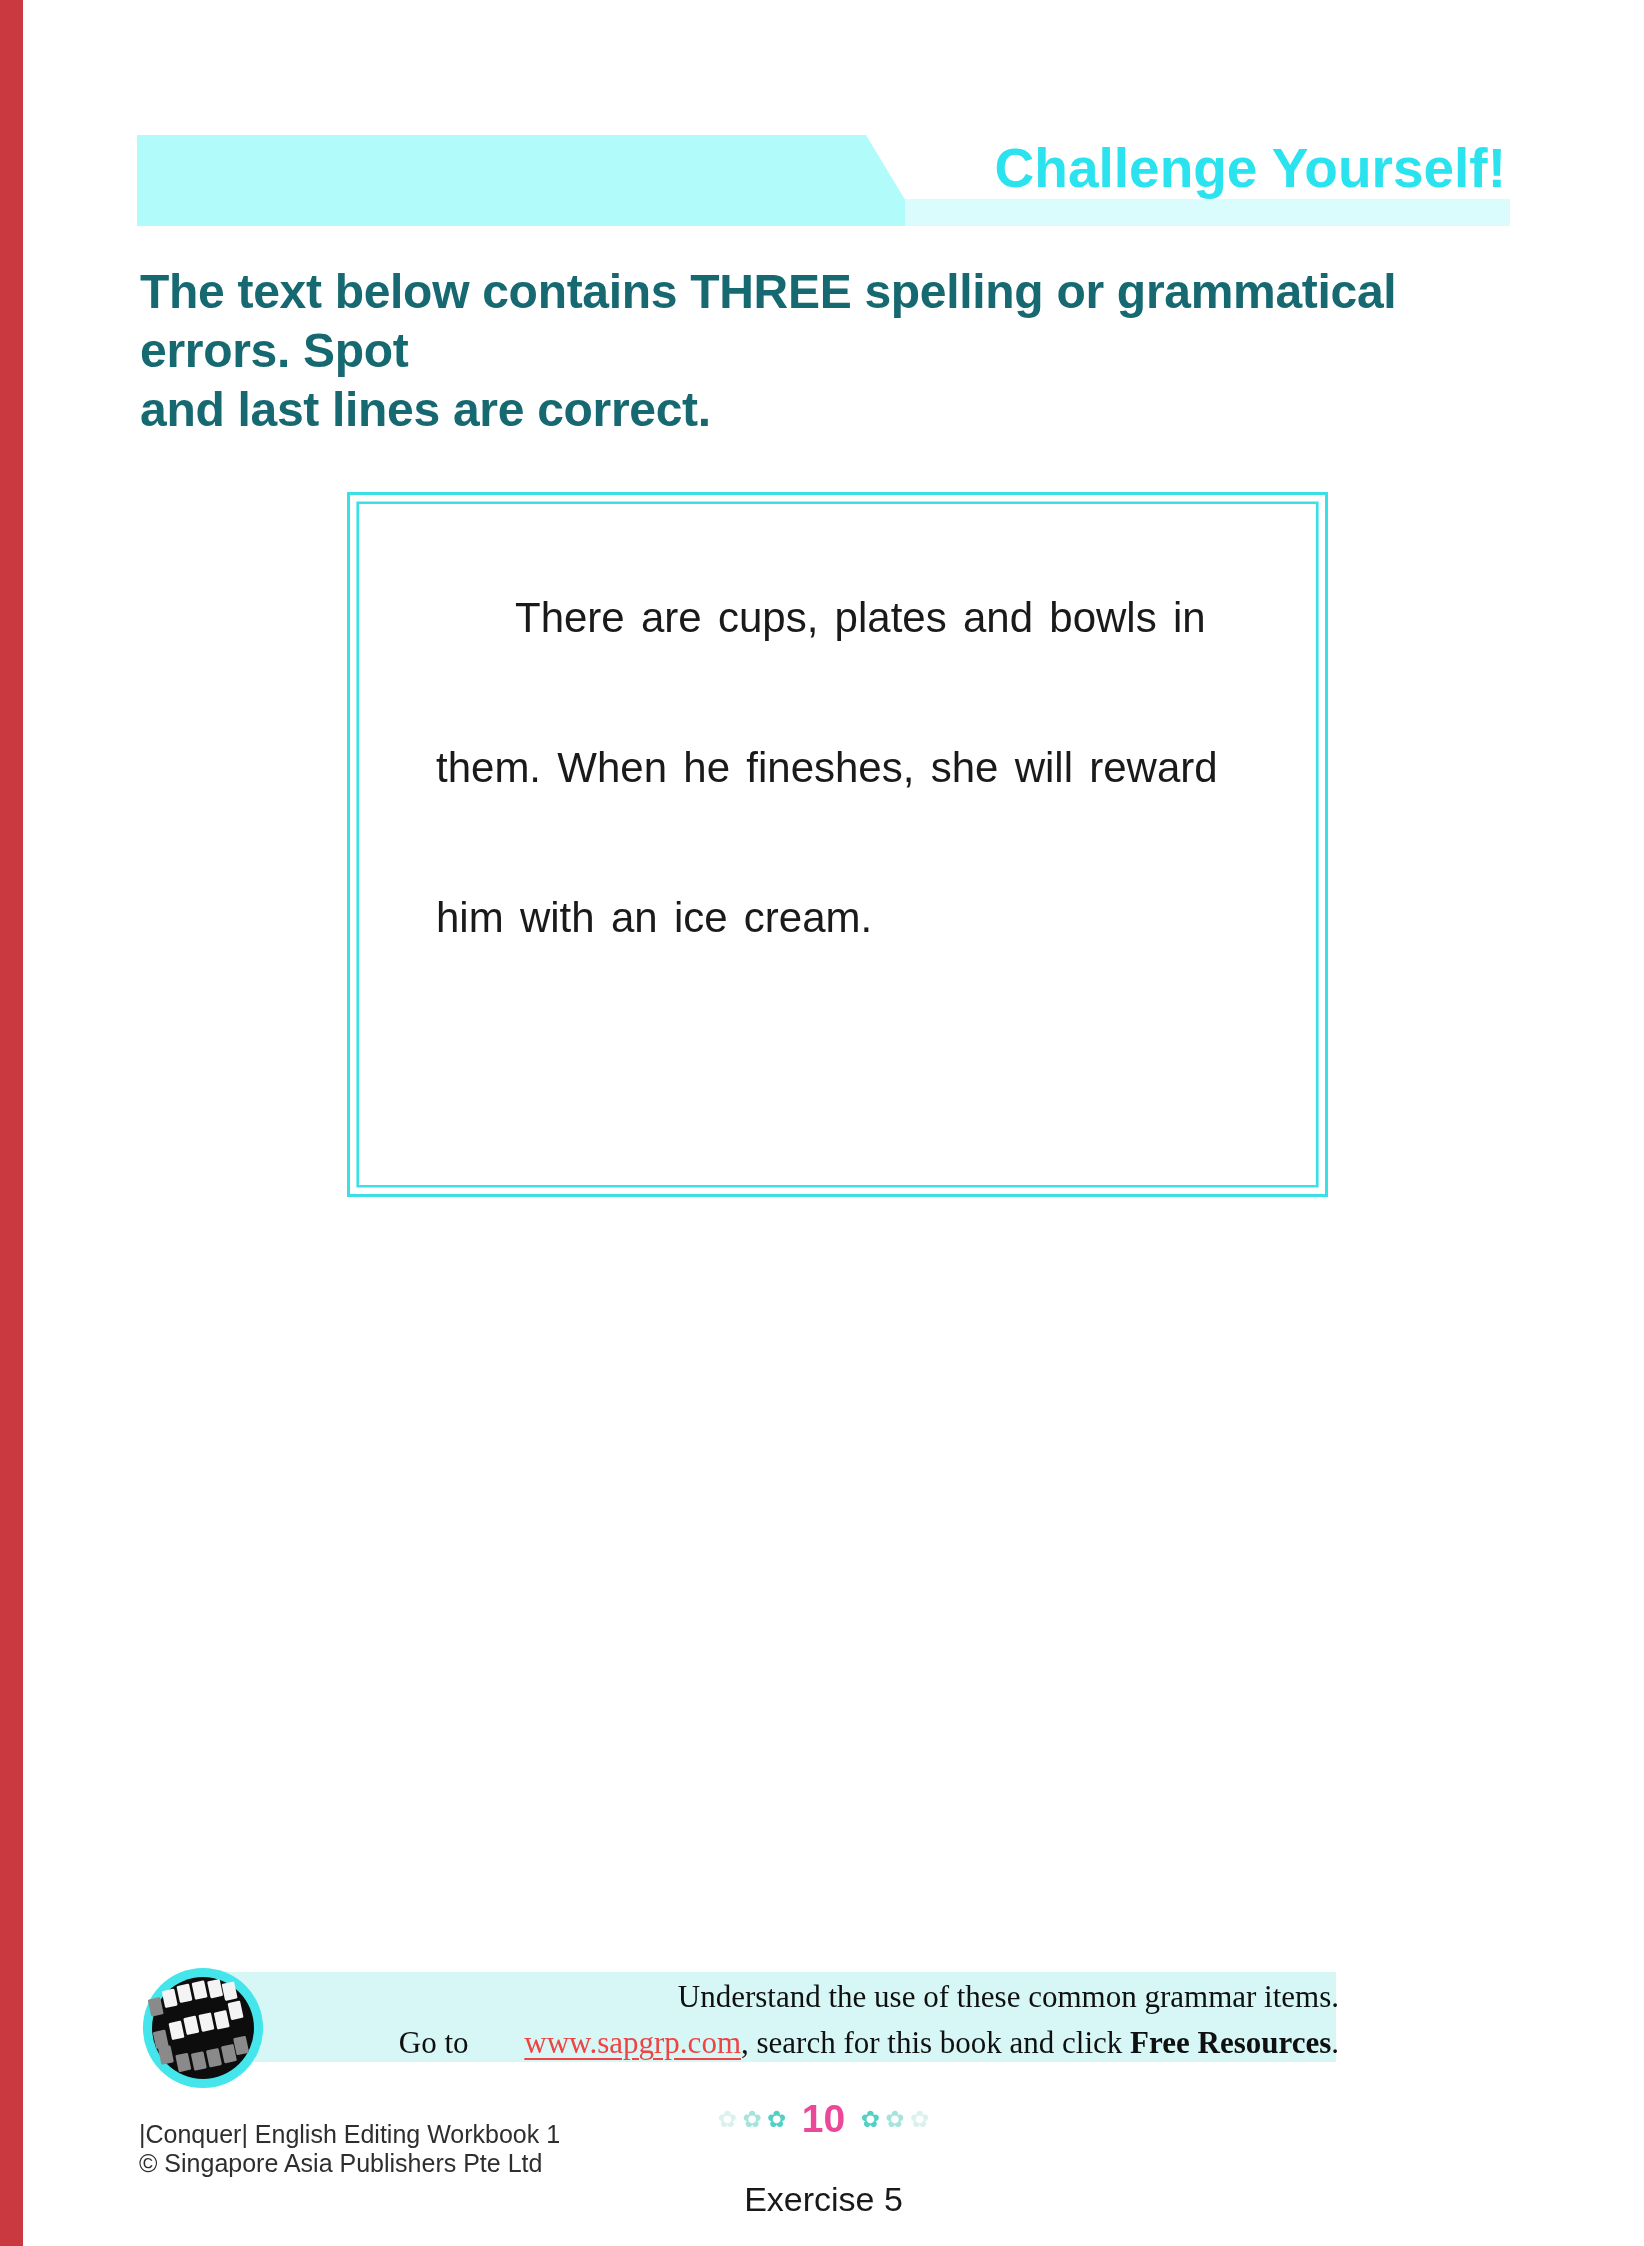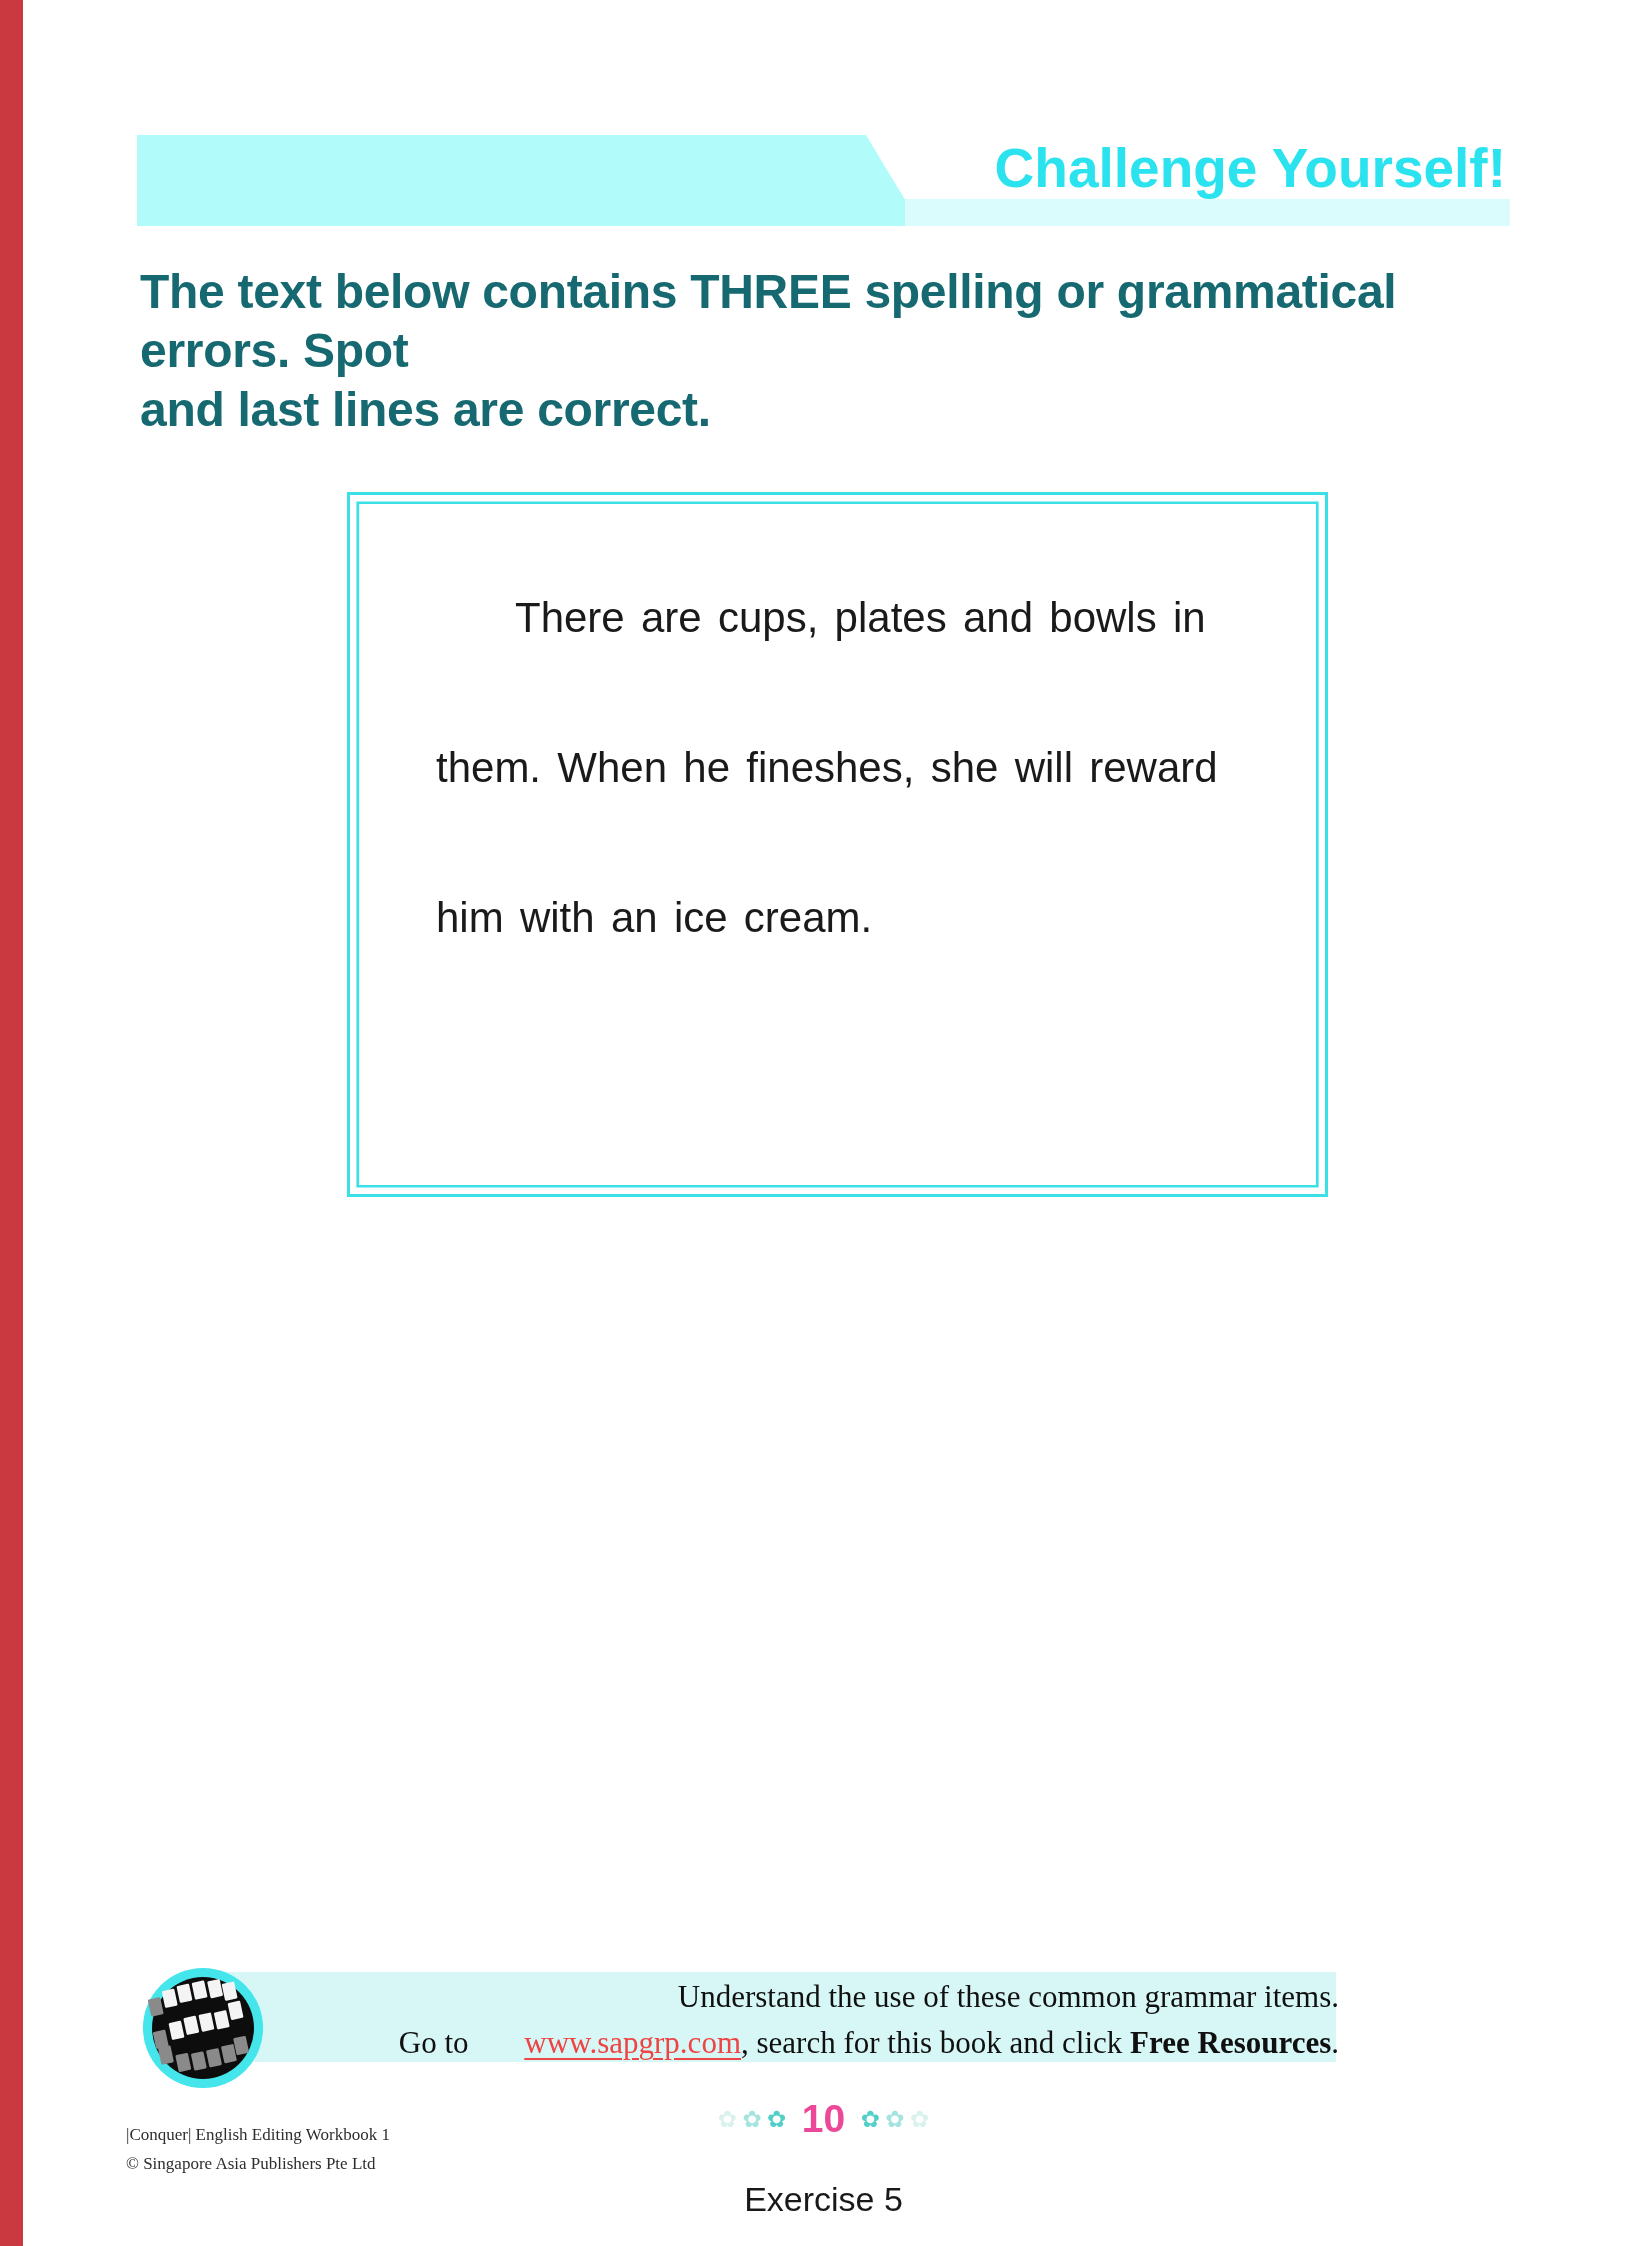--- a/index.html
+++ b/index.html
@@ -46,22 +46,22 @@
 
   
   .pageno-row{left:640px;top:2096px;width:367px;height:46px;display:flex;
               align-items:center;justify-content:center;}
   .flower{font-size:23px;line-height:23px;margin:0 2.7px;}
   .page-number{font-size:39px;font-weight:bold;color:#ec4899;margin:0 12.8px;}
   .exercise-label{left:640px;top:2144px;width:367px;text-align:center;
                   font-size:34px;color:#191919;margin-top:36px;}
 
   
-  .copyright{left:126px;top:2120px;font-family:Liberation Serif, serif;
-             font-size:17px;line-height:29px;color:#2e2e2e;}
+  .copyright{left:139px;top:2120px;font-family:Liberation Sans, sans-serif;
+             font-size:25px;line-height:29px;color:#2e2e2e;}
 </style>
 </head>
 <body>
 
 <div>
 
   <div class="abs edge-strip"></div>
 
   <div class="abs banner-main"></div>
   <div class="abs banner-notch"></div>

